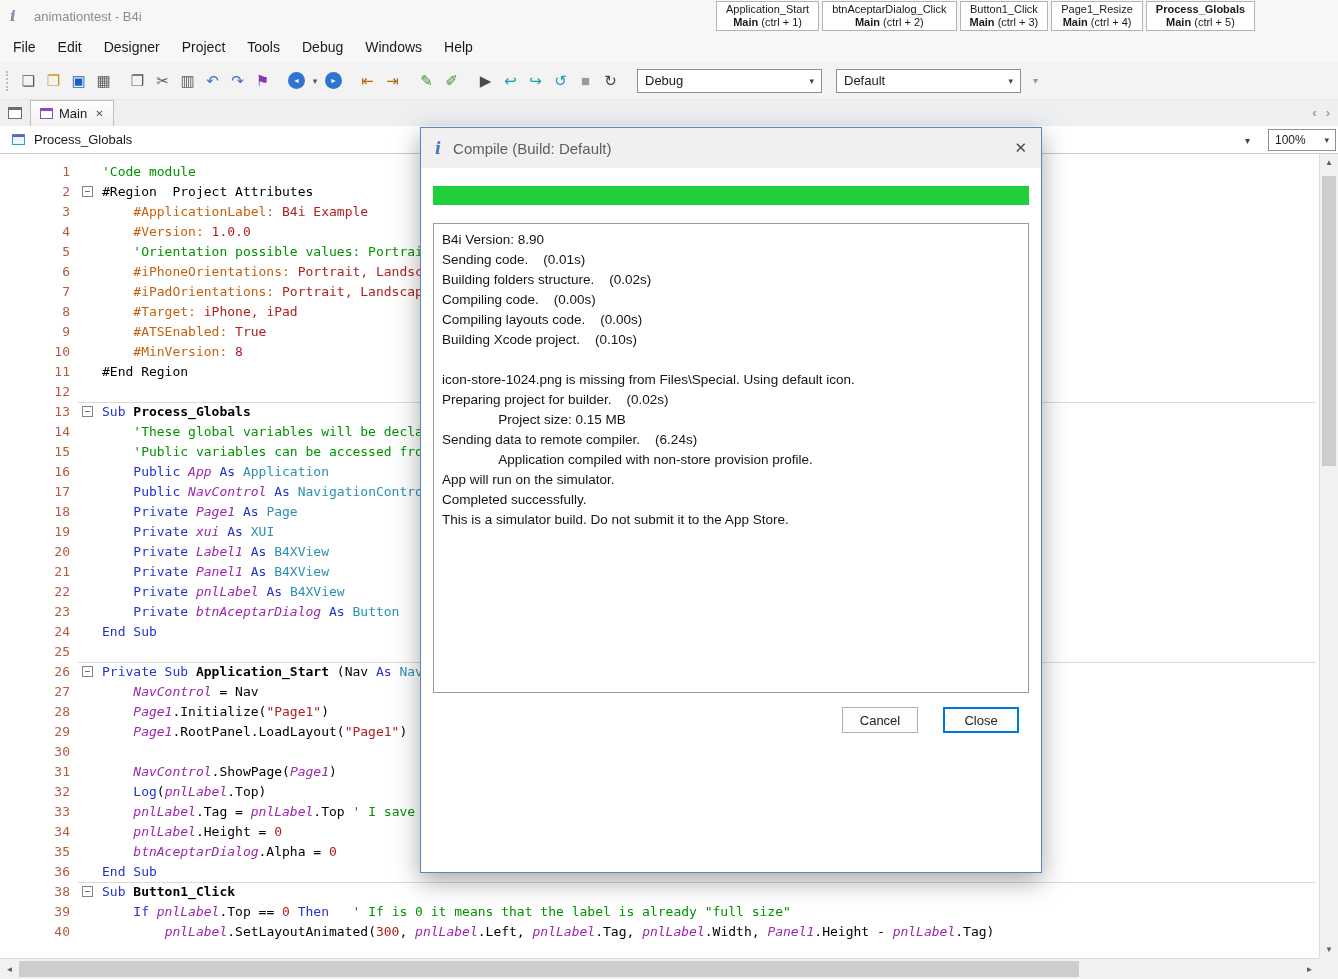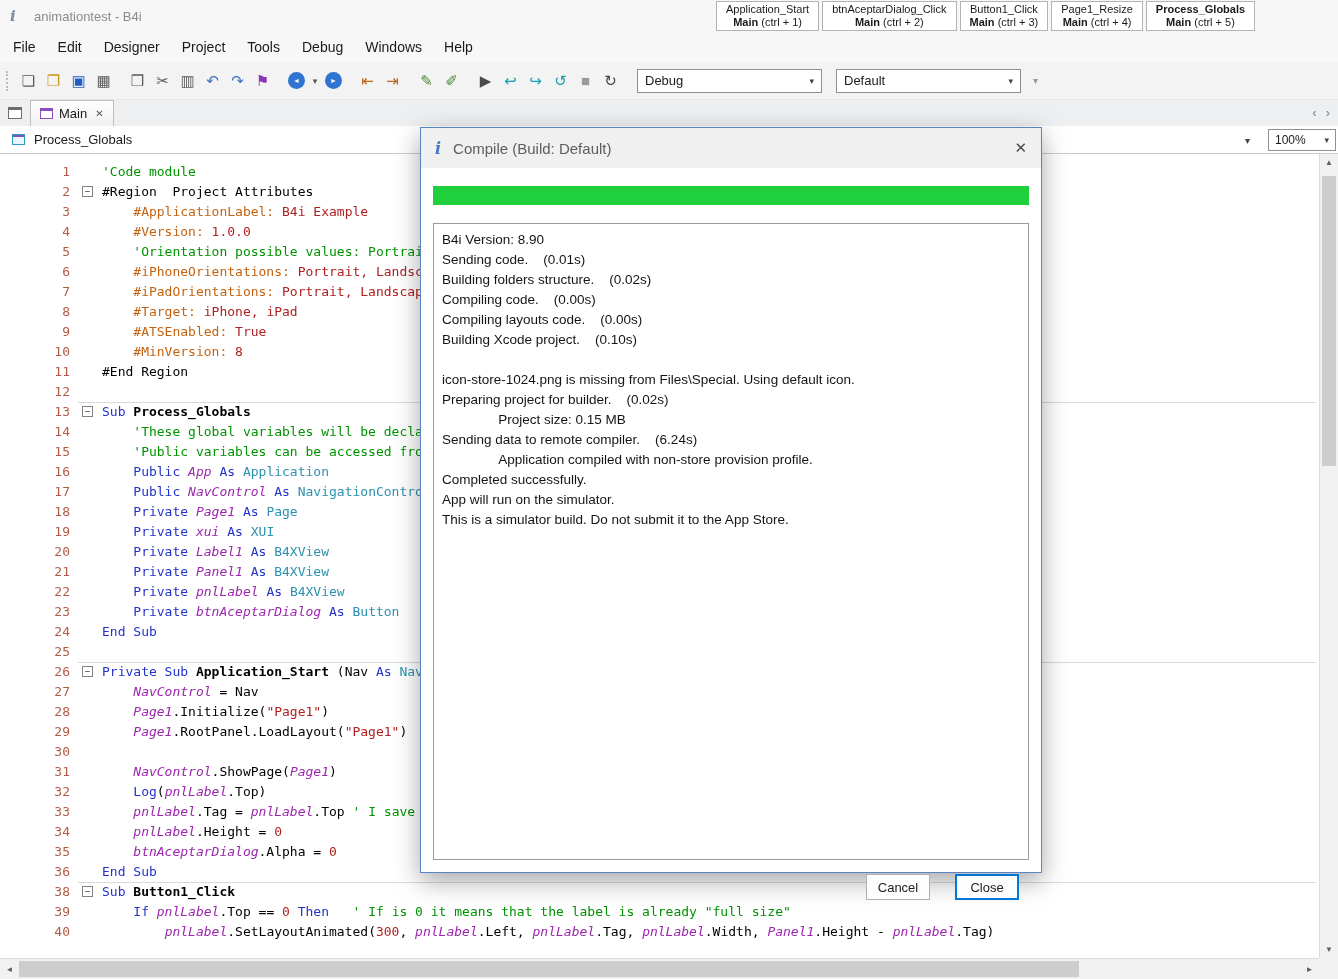--- a/index.html
+++ b/index.html
@@ -94,25 +94,25 @@
   
   .dialog{position:absolute;left:420px;top:127px;width:622px;height:746px;background:#fff;
     border:1px solid #5b84c4;box-shadow:0 8px 24px rgba(0,0,0,0.35);z-index:40;box-sizing:border-box;}
   .dtitle{height:40px;background:#f0f0f0;display:flex;align-items:center;padding:0 14px;box-sizing:border-box;}
   .dinfo{font-family:"DejaVu Serif",serif;font-style:italic;font-weight:bold;color:#4a77c4;font-size:16px;}
   .dtext{margin-left:12px;font-size:15px;color:#5e5e5e;}
   .dclose{margin-left:auto;font-size:15px;color:#4a4a4a;cursor:pointer;}
   .dbody{padding:18px 12px 0 12px;}
   .progress{height:19px;background:#e4e4e4;overflow:hidden;}
   .pfill{height:100%;width:100%;background:var(--progress-green,#1fd03c);}
-  .logbox{margin-top:18px;height:637px;border:1px solid #9b9b9b;padding:6px 8px;box-sizing:border-box;
+  .logbox{margin-top:18px;height:470px;border:1px solid #9b9b9b;padding:6px 8px;box-sizing:border-box;
     font-size:13.5px;color:#141414;overflow:hidden;}
   .logline{min-height:20px;line-height:20px;white-space:pre-wrap;}
   .btnrow{margin-top:14px;display:flex;justify-content:flex-end;gap:25px;padding-right:10px;}
-  .dbtn{width:64px;height:26px;font-size:13px;font-family:inherit;background:#fdfdfd;border:1px solid #b0b0b0;
+  .dbtn{width:76px;height:26px;font-size:13px;font-family:inherit;background:#fdfdfd;border:1px solid #b0b0b0;
     cursor:pointer;color:#222;}
   .dbtn.primary{border:1px solid var(--accent-blue,#0078d7);box-shadow:inset 0 0 0 1px var(--accent-blue,#0078d7);}
 </style>
 </head>
 <body>
 
 <div id="screen">
 
   <div class="titlebar">
     <span class="appicon">i</span>
@@ -408,22 +408,22 @@
           <div class="logline">Building folders structure.    (0.02s)</div>
           <div class="logline">Compiling code.    (0.00s)</div>
           <div class="logline">Compiling layouts code.    (0.00s)</div>
           <div class="logline">Building Xcode project.    (0.10s)</div>
           <div class="logline"></div>
           <div class="logline">icon-store-1024.png is missing from Files\Special. Using default icon.</div>
           <div class="logline">Preparing project for builder.    (0.02s)</div>
           <div class="logline">               Project size: 0.15 MB</div>
           <div class="logline">Sending data to remote compiler.    (6.24s)</div>
           <div class="logline">               Application compiled with non-store provision profile.</div>
+          <div class="logline">App will run on the simulator.</div>
           <div class="logline">Completed successfully.</div>
-          <div class="logline">App will run on the simulator.</div>
           <div class="logline">This is a simulator build. Do not submit it to the App Store.</div>
         </div>
       <div class="btnrow">
         <button class="dbtn">Cancel</button>
         <button class="dbtn primary">Close</button>
       </div>
     </div>
   </div>
 
 </div>

